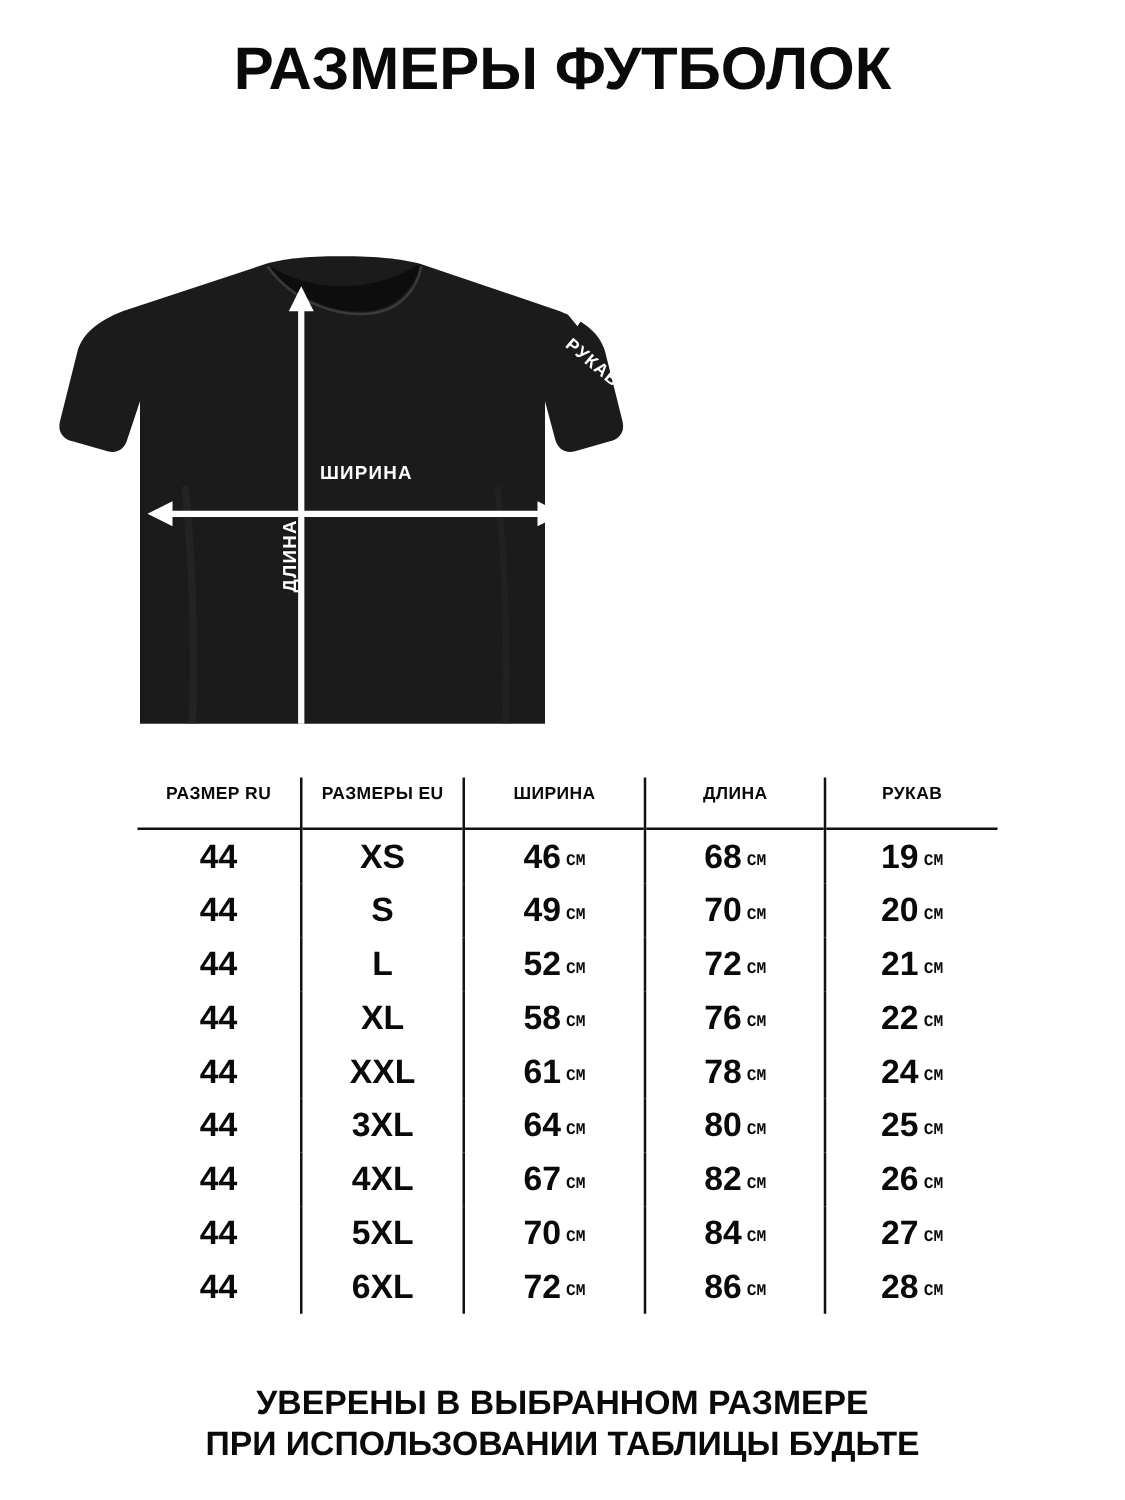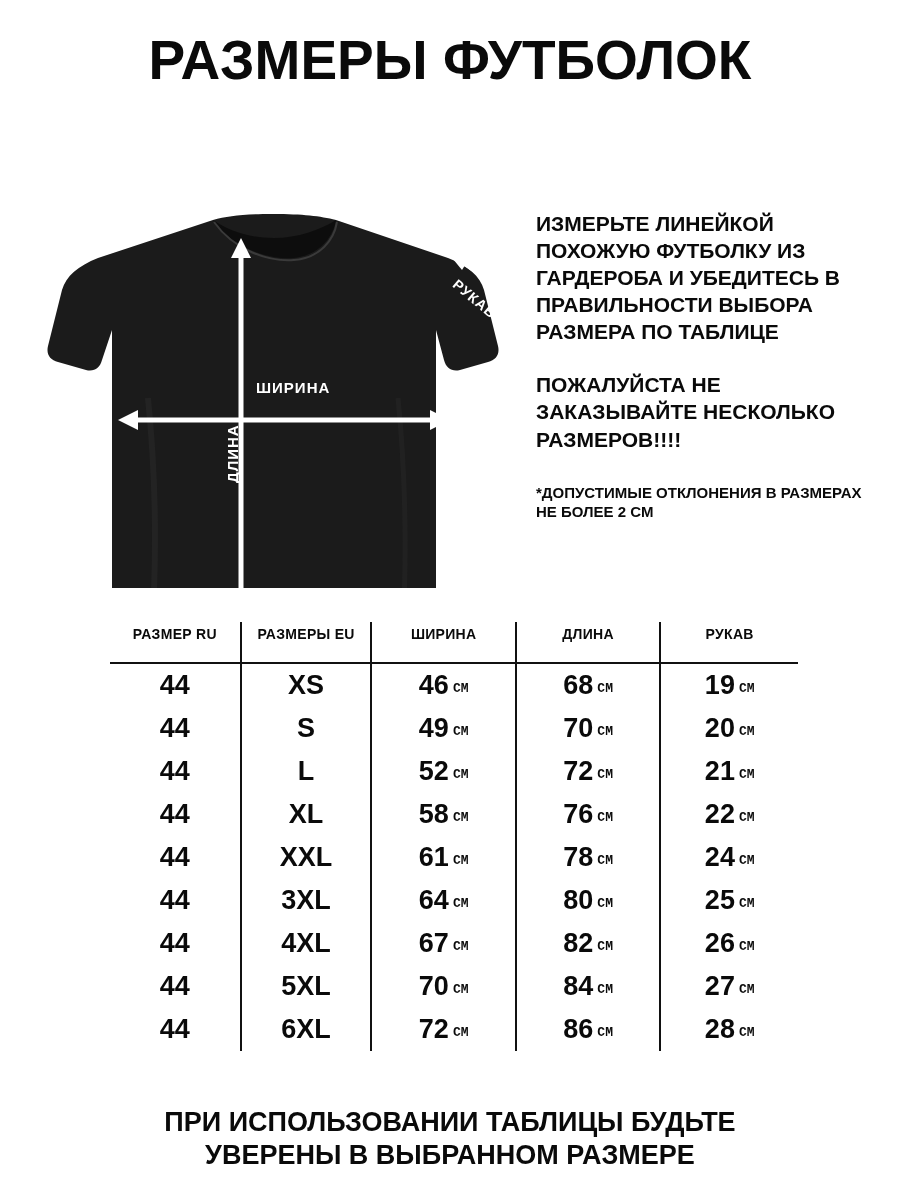--- a/index.html
+++ b/index.html
@@ -12,21 +12,21 @@
     height: 1200px;
     position: relative;
     font-family: "Liberation Sans", sans-serif;
     color: #111111;
     overflow: hidden;
   }
 
   
   .title {
     text-align: center;
-    font-size: 55px;
+    font-size: 48px;
     font-weight: bold;
     letter-spacing: 0px;
     margin-top: 28px;
     color: #0a0a0a;
   }
 
   
   .top-area {
     position: relative;
     height: 500px;
@@ -197,25 +197,20 @@
         <polygon points="420,155 434,172 444,156" stroke="none"></polygon>
         <polygon points="528,228 514,212 505,228" stroke="none"></polygon>
       </g>
     </svg>
 
     <div class="meas-label lbl-width">ШИРИНА</div>
     <div class="meas-label lbl-length">ДЛИНА</div>
     <div class="meas-label lbl-sleeve">РУКАВ</div>
   </div>
 
-  <div class="notes">
-    <div class="note-block note-1">ИЗМЕРЬТЕ ЛИНЕЙКОЙ ПОХОЖУЮ ФУТБОЛКУ ИЗ ГАРДЕРОБА И УБЕДИТЕСЬ В ПРАВИЛЬНОСТИ ВЫБОРА РАЗМЕРА ПО ТАБЛИЦЕ</div>
-    <div class="note-block note-2">ПОЖАЛУЙСТА НЕ ЗАКАЗЫВАЙТЕ НЕСКОЛЬКО РАЗМЕРОВ!!!!</div>
-    <div class="note-block note-3">*ДОПУСТИМЫЕ ОТКЛОНЕНИЯ В РАЗМЕРАХ НЕ БОЛЕЕ 2 СМ</div>
-  </div>
 </div>
 
 <div class="table-wrap">
   <table>
     <thead>
       <tr>
         <th class="col-ru">РАЗМЕР RU</th>
         <th class="col-eu">РАЗМЕРЫ EU</th>
         <th class="col-w">ШИРИНА</th>
         <th class="col-l">ДЛИНА</th>
@@ -284,15 +279,15 @@
           <td>6XL</td>
           <td>72<span class="unit">СМ</span></td>
           <td>86<span class="unit">СМ</span></td>
           <td>28<span class="unit">СМ</span></td>
         </tr>
       </tbody>
   </table>
 </div>
 
 <div class="footer">
+  <div>УВЕРЕНЫ В ВЫБРАННОМ РАЗМЕРЕ</div>
   <div>ПРИ ИСПОЛЬЗОВАНИИ ТАБЛИЦЫ БУДЬТЕ</div>
-  <div>УВЕРЕНЫ В ВЫБРАННОМ РАЗМЕРЕ</div>
 </div>
 
 </body></html>

